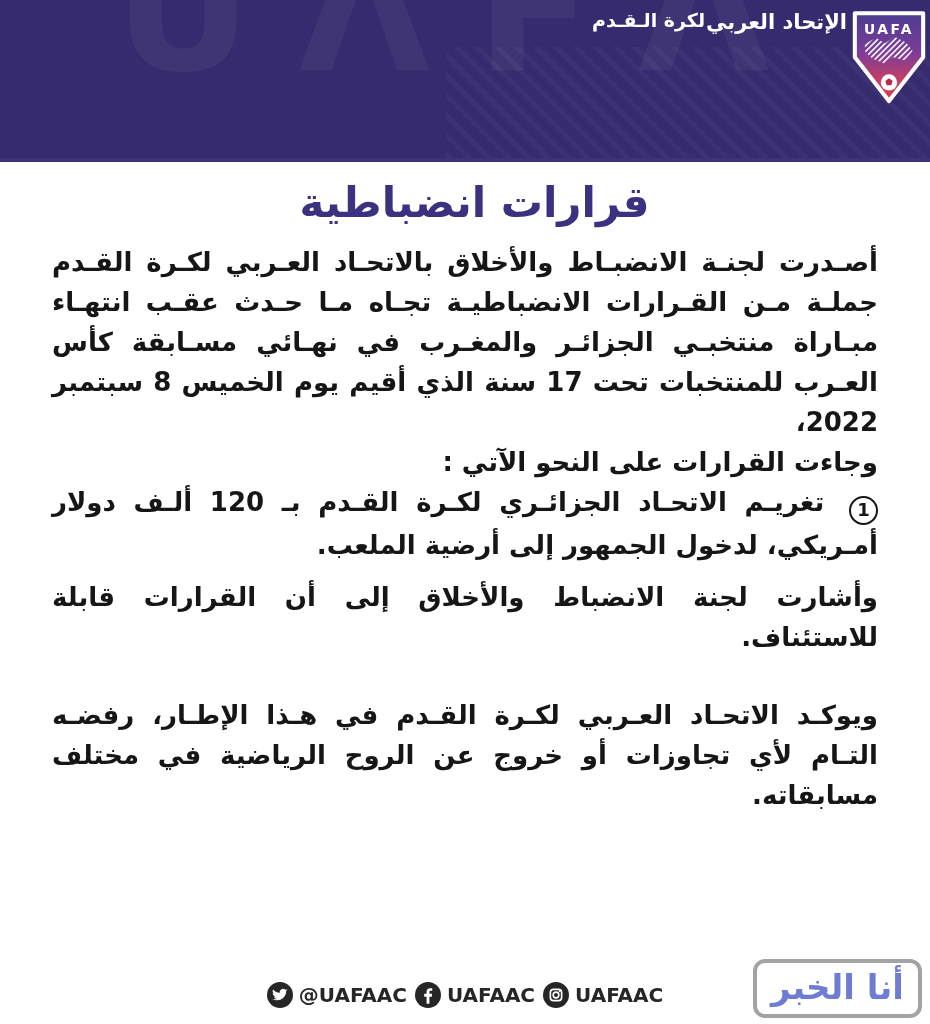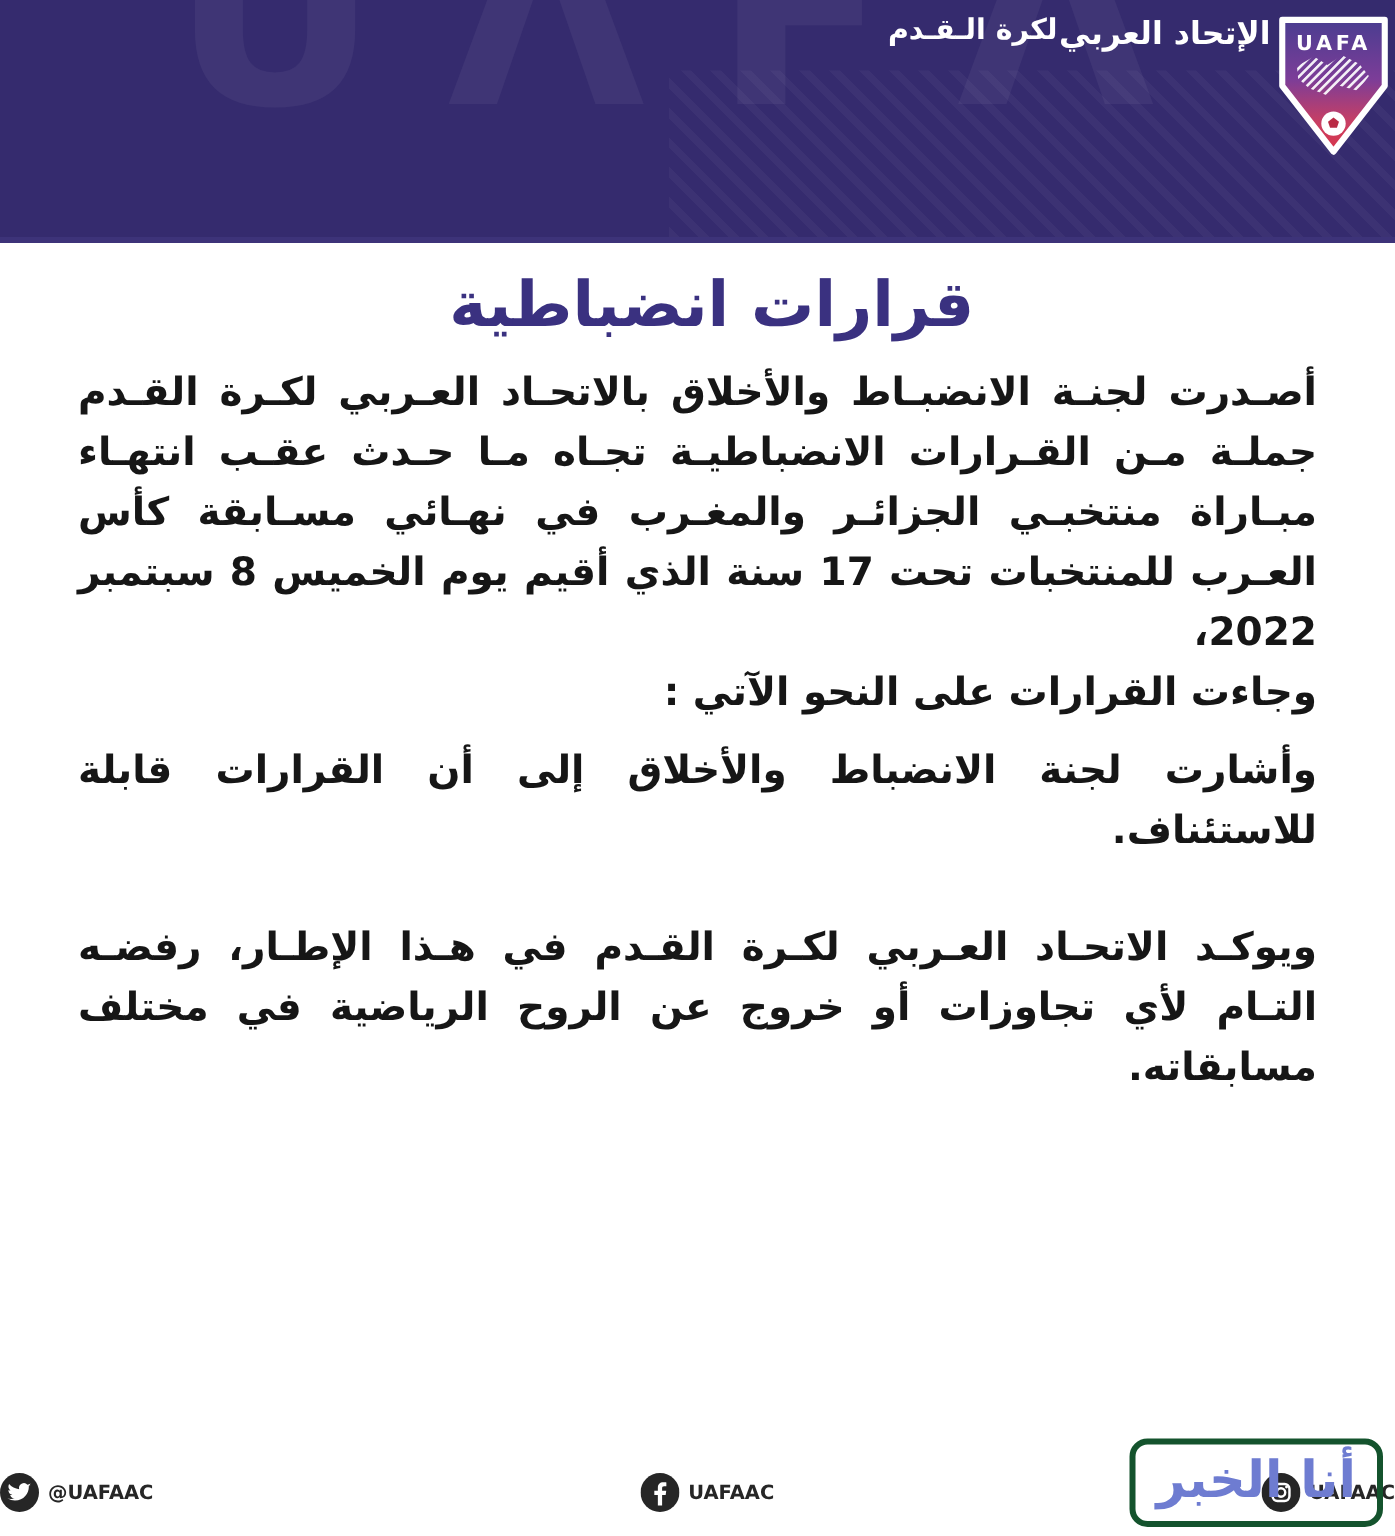--- a/index.html
+++ b/index.html
@@ -42,28 +42,28 @@
   .content .closing{margin-top:38px;}
   .num-circle{
     display:inline-flex;align-items:center;justify-content:center;
     width:29px;height:29px;border:2.5px solid #161616;border-radius:50%;
     font-size:18px;font-weight:bold;margin-left:7px;vertical-align:-5px;
     line-height:1;box-sizing:border-box;
   }
   
   .footer-social{
     position:absolute;bottom:16px;left:0;width:100%;
-    display:flex;justify-content:space-between;align-items:center;gap:8px;
-    color:#262626;font-weight:800;font-size:13px;direction:ltr;
+    display:flex;justify-content:center;align-items:center;gap:8px;
+    color:#262626;font-weight:800;font-size:20px;direction:ltr;
   }
   .social-item{display:flex;align-items:center;gap:6px;}
   .social-item svg{display:block;}
   .brand-logo{
     position:absolute;right:8px;bottom:6px;
-    border:4px solid #14532d;border-radius:12px;
+    border:4px solid #a3a3a3;border-radius:12px;
     color:#6e7cd1;font-size:34px;font-weight:800;line-height:1.1;
     padding:6px 14px 8px;background:transparent;
   }
 </style>
 </head>
 <body>
 
 <div class="page">
 
   <div class="header">
@@ -94,20 +94,24 @@
       <div class="org-sub">لكرة الـقـدم</div>
     </div>
   </div>
 
   <h1 class="title">قرارات انضباطية</h1>
 
   <div class="content">
     <p>أصـدرت لجنـة الانضبـاط والأخلاق بالاتحـاد العـربي لكـرة القـدم جملـة مـن القـرارات الانضباطيـة تجـاه مـا حـدث عقـب انتهـاء مبـاراة منتخبـي الجزائـر والمغـرب في نهـائي مسـابقة كأس العـرب للمنتخبات تحت 17 سنة الذي أقيم يوم الخميس 8 سبتمبر 2022،</p>
     <p>وجاءت القرارات على النحو الآتي :</p>
 
+    <p class="decision">
+      <span class="num-circle">1</span>
+      <span>تغريـم الاتحـاد الجزائـري لكـرة القـدم بـ 120 ألـف دولار أمـريكي، لدخول الجمهور إلى أرضية الملعب.</span>
+    </p>
 
     <p class="appeal">وأشارت لجنة الانضباط والأخلاق إلى أن القرارات قابلة للاستئناف.</p>
     <p class="closing">ويوكـد الاتحـاد العـربي لكـرة القـدم في هـذا الإطـار، رفضـه التـام لأي تجاوزات أو خروج عن الروح الرياضية في مختلف مسابقاته.</p>
   </div>
 
   <div class="footer-social">
 
     <span class="social-item">
       <svg width="26" height="26" viewBox="0 0 24 24">
         <circle cx="12" cy="12" r="12" fill="#262626"></circle>

